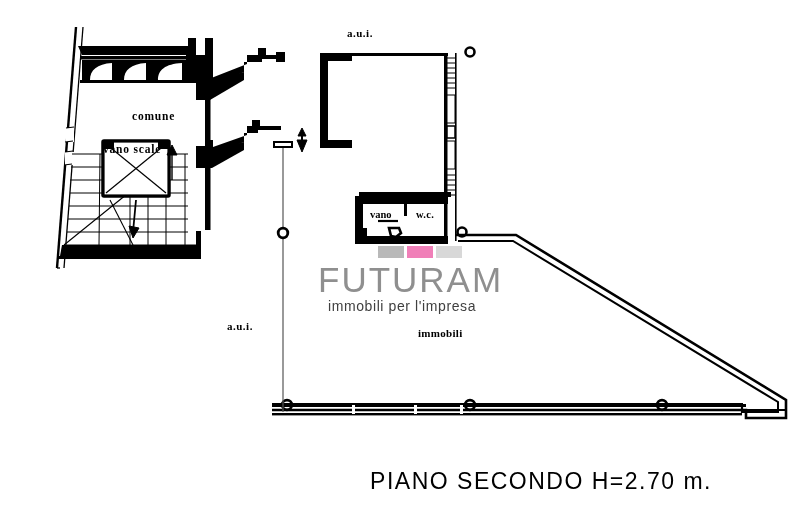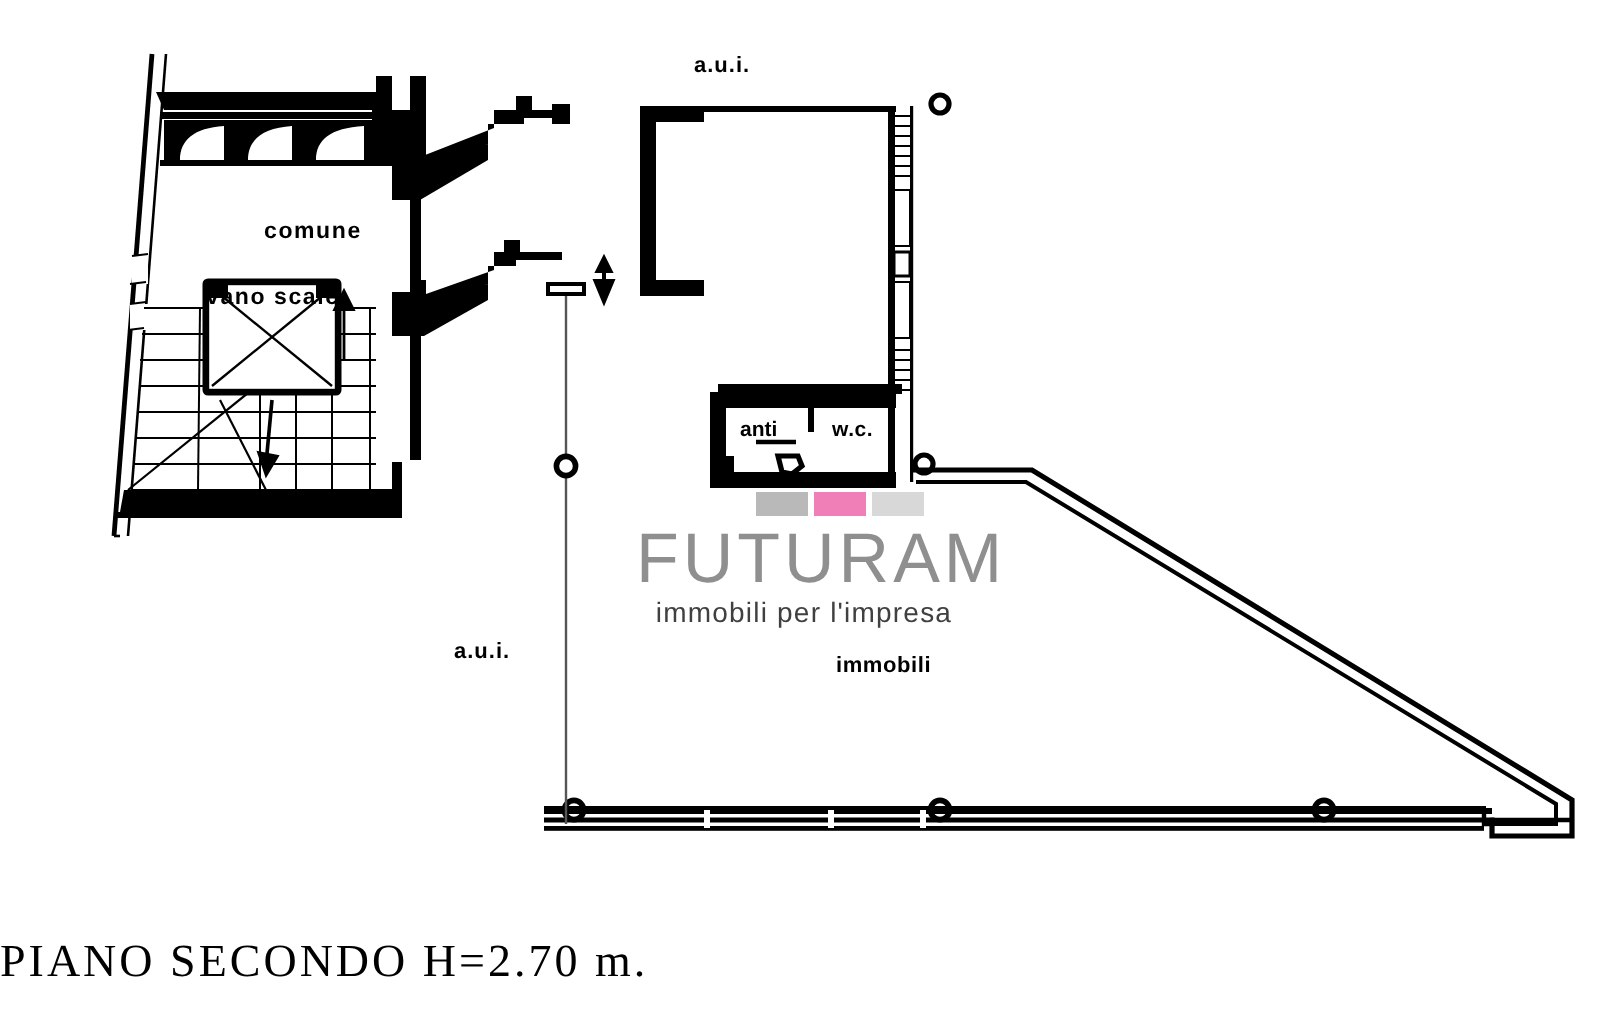--- a/index.html
+++ b/index.html
@@ -56,39 +56,39 @@
   .wm-sub {
     text-align: center;
     font-size: 14px;
     color: #404040;
     font-family: "Liberation Sans", sans-serif;
     letter-spacing: 0.6px;
     margin-top: -2px;
   }
   .plan-label {
     position: absolute;
-    font-family: Liberation Sans, sans-serif;
+    font-family: Liberation Serif, serif;
     font-weight: bold;
     color: #000000;
     white-space: nowrap;
   }
   .lbl-vano  { left: 103px; top: 95px;  font-size: 11.5px; letter-spacing: 0.8px; margin-top: 48px; }
   .lbl-vano2 { left: 132px; top: 110px; font-size: 11.5px; letter-spacing: 0.8px; }
   .lbl-aui-top  { left: 347px; top: 27px;  font-size: 11px; letter-spacing: 0.5px; }
   .lbl-aui-left { left: 227px; top: 320px; font-size: 11px; letter-spacing: 0.5px; }
   .lbl-anti { left: 370px; top: 209px; font-size: 10.5px; }
   .lbl-wc   { left: 416px; top: 209px; font-size: 10.5px; letter-spacing: 0.3px; }
   .lbl-ufficio { left: 418px; top: 327px; font-size: 11px; letter-spacing: 0.3px; }
   #plan-title {
     position: absolute;
     left: 0;
     top: 468px;
     width: 712px;
-    text-align: left;
-    font-family: Liberation Serif, serif;
+    text-align: right;
+    font-family: Liberation Sans, sans-serif;
     font-size: 23px;
     font-weight: normal;
     letter-spacing: 1.5px;
     color: #000000;
   }
 </style>
 </head>
 <body>
 
 <div id="plan-root">
@@ -288,19 +288,19 @@
       <div class="wm-bar b3"></div>
     </div>
     <div class="wm-title">FUTURAM</div>
     <div class="wm-sub">immobili per l'impresa</div>
   </div>
 
   <div class="plan-label lbl-vano">vano scale</div>
   <div class="plan-label lbl-vano2">comune</div>
   <div class="plan-label lbl-aui-top">a.u.i.</div>
   <div class="plan-label lbl-aui-left">a.u.i.</div>
-  <div class="plan-label lbl-anti">anti</div>
+  <div class="plan-label lbl-anti">vano</div>
   <div class="plan-label lbl-wc">w.c.</div>
   <div class="plan-label lbl-ufficio">immobili</div>
 
   <div id="plan-title">PIANO SECONDO H=2.70 m.</div>
 
 </div>
 
 </body></html>

